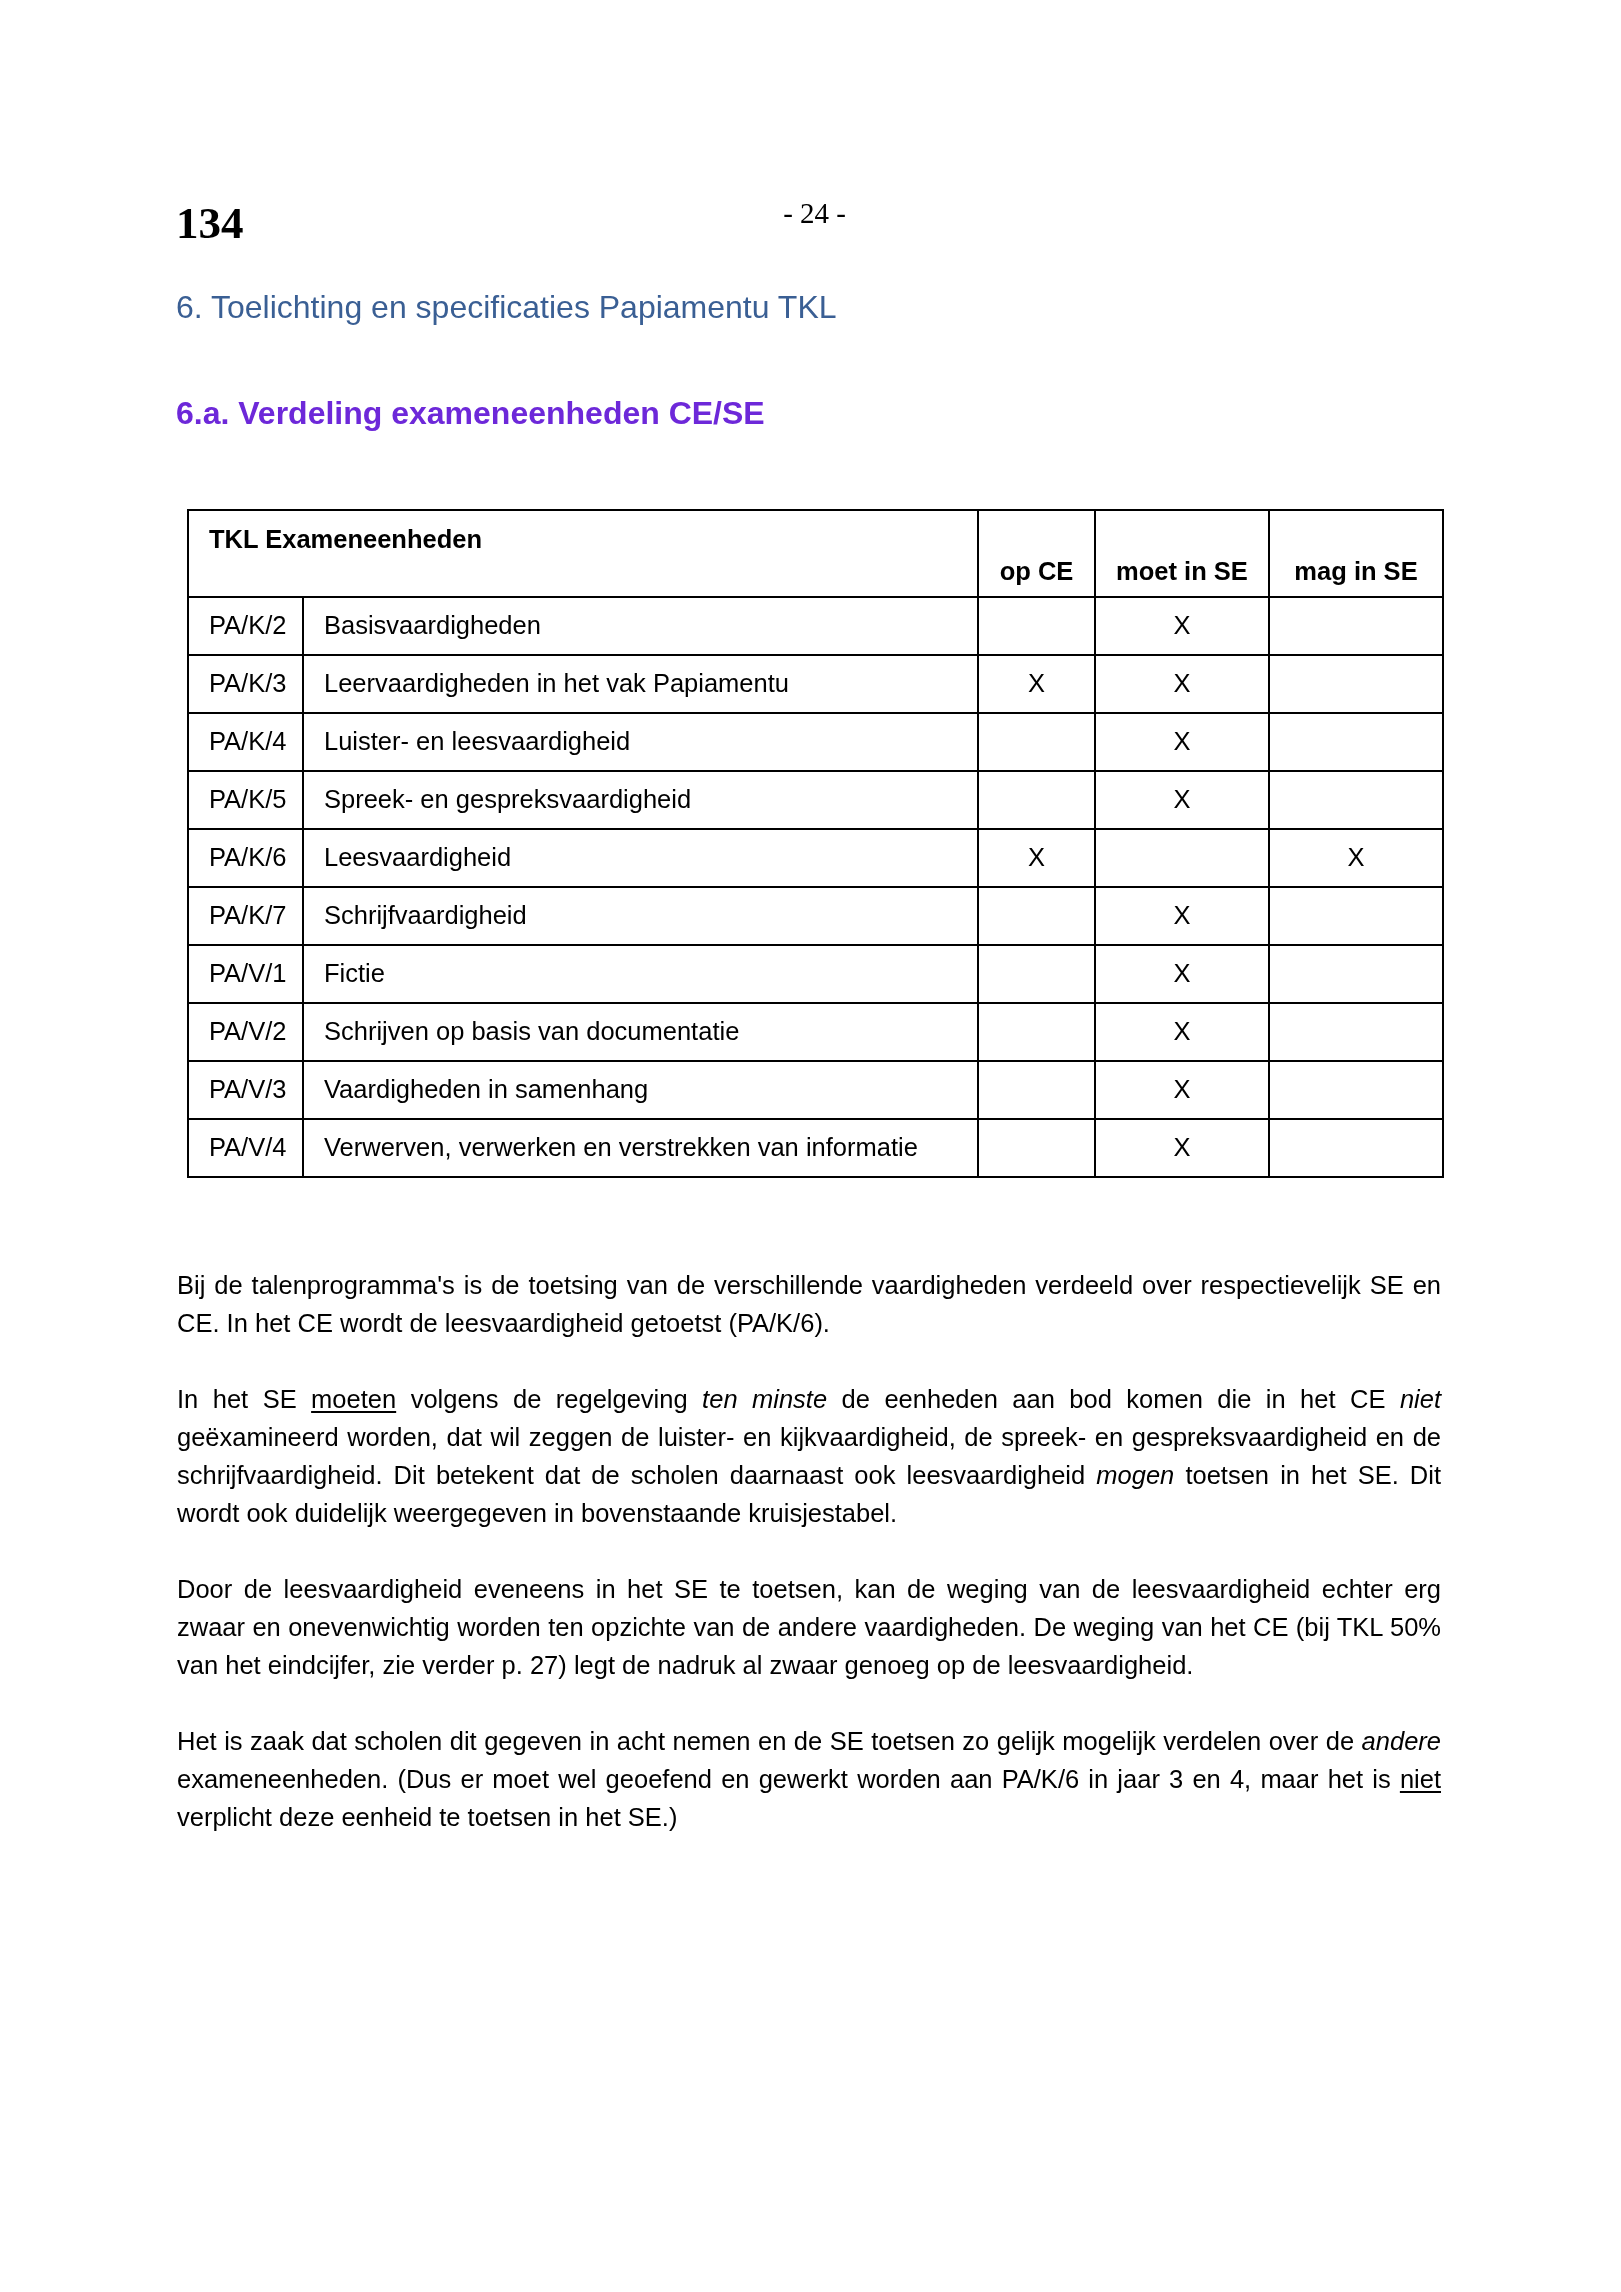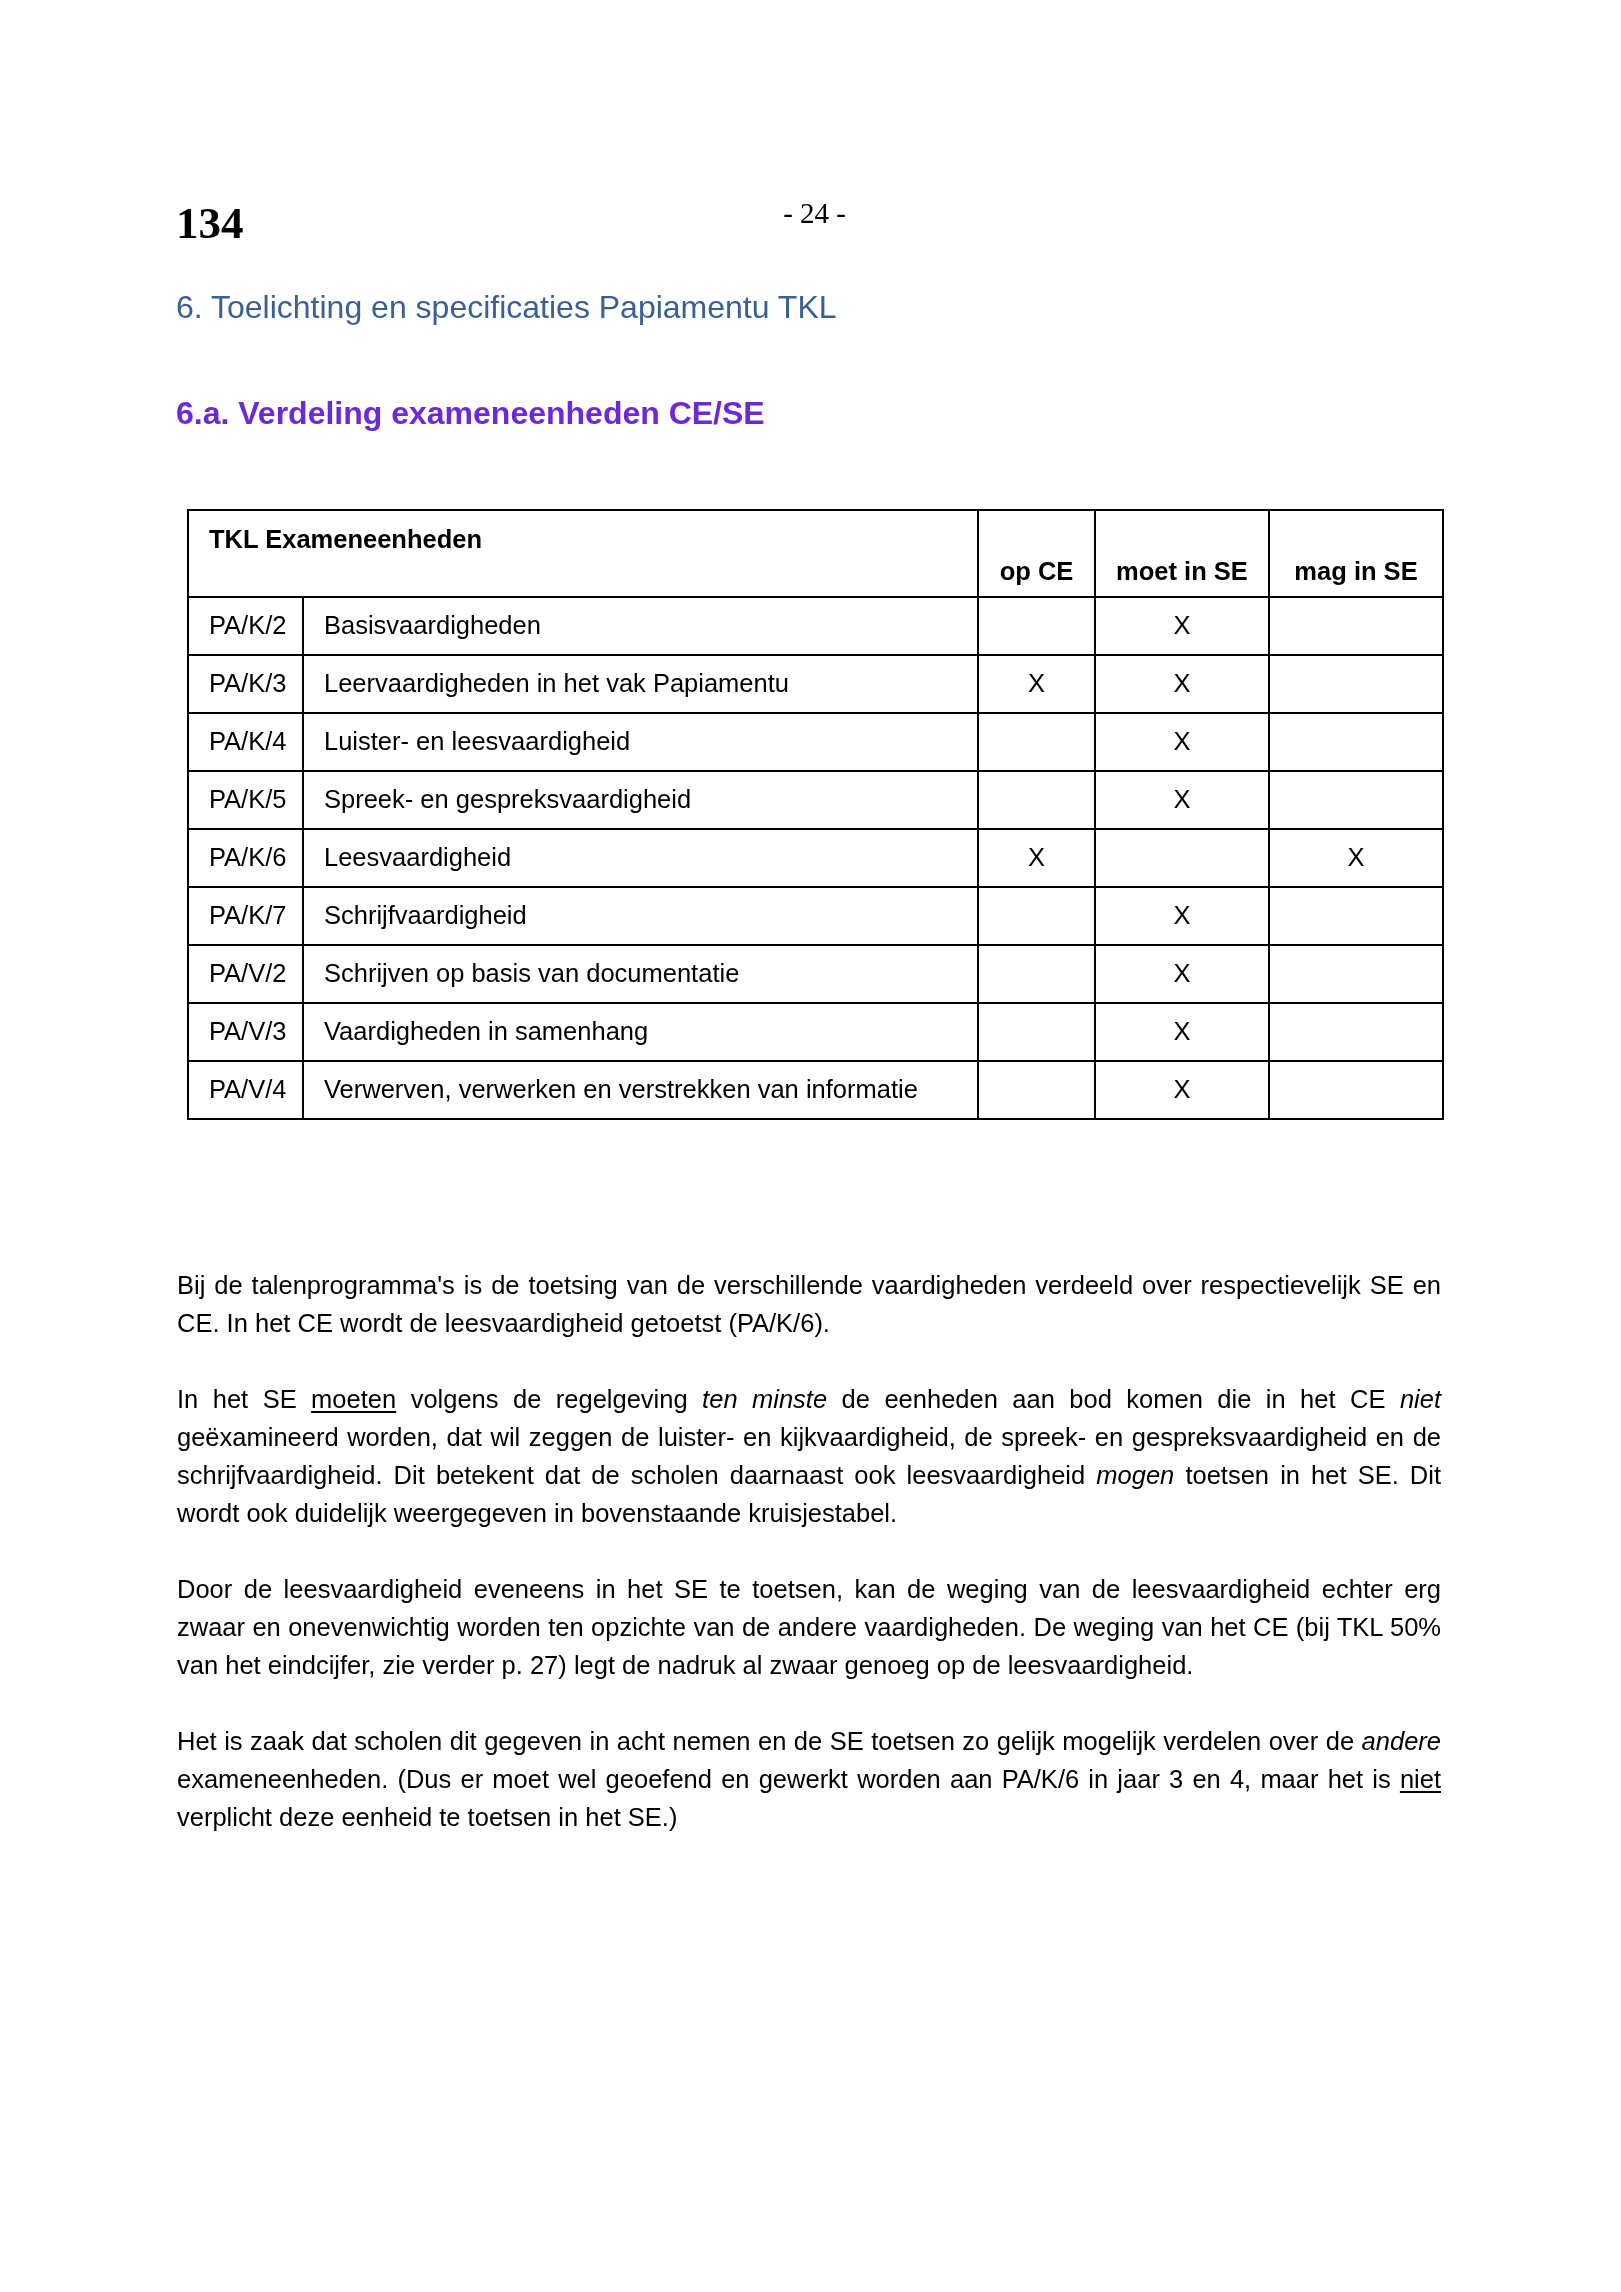--- a/index.html
+++ b/index.html
@@ -107,20 +107,27 @@
       <td class="mark">X</td>
     </tr>
     <tr>
       <td>PA/K/7</td>
       <td>Schrijfvaardigheid</td>
       <td class="mark"></td>
       <td class="mark">X</td>
       <td class="mark"></td>
     </tr>
     <tr>
+      <td>PA/V/1</td>
+      <td>Fictie</td>
+      <td class="mark"></td>
+      <td class="mark">X</td>
+      <td class="mark"></td>
+    </tr>
+    <tr>
       <td>PA/V/2</td>
       <td>Schrijven op basis van documentatie</td>
       <td class="mark"></td>
       <td class="mark">X</td>
       <td class="mark"></td>
     </tr>
     <tr>
       <td>PA/V/3</td>
       <td>Vaardigheden in samenhang</td>
       <td class="mark"></td>

